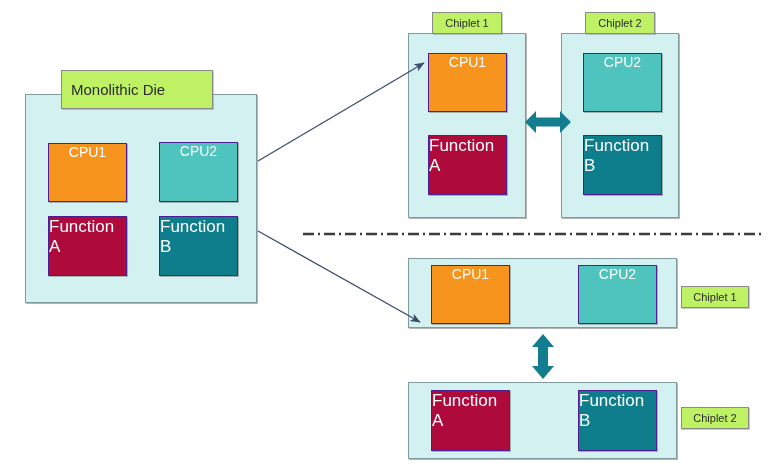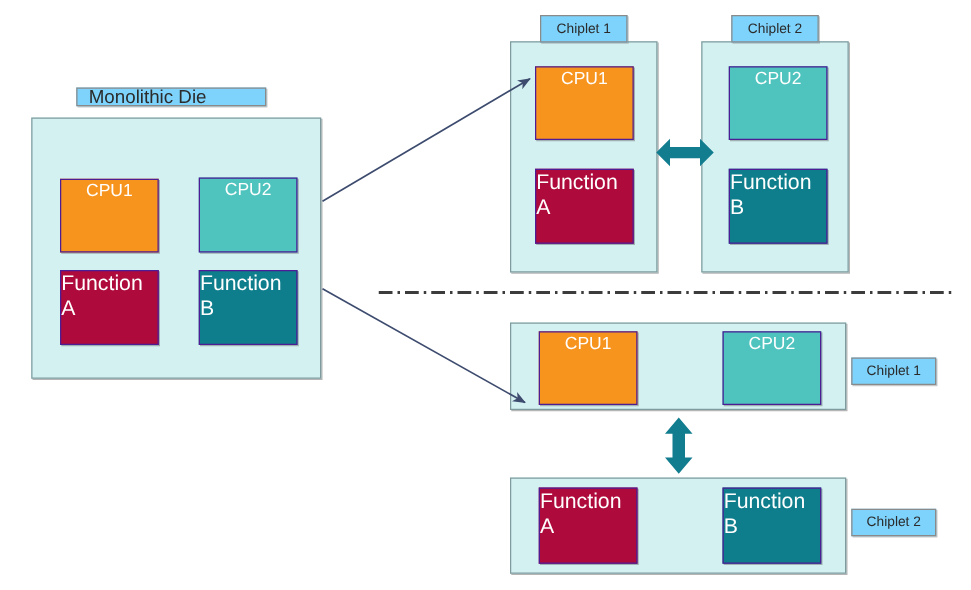--- a/index.html
+++ b/index.html
@@ -19,21 +19,21 @@
   }
   .die {
     position: absolute;
     background: #d4f1f2;
     border: 1px solid #7f9b9e;
     box-sizing: border-box;
     box-shadow: 1px 1px 0 0 rgba(90,90,90,0.45);
   }
   .caption {
     position: absolute;
-    background: #7dd3fc;
+    background: #bef264;
     border: 1px solid #8a8a8a;
     box-sizing: border-box;
     display: flex;
     align-items: center;
     justify-content: center;
     color: #2b2b2b;
     white-space: nowrap;
     box-shadow: 1px 1px 0 0 rgba(120,120,120,0.4);
   }
   .caption.big {
@@ -64,21 +64,21 @@
     pointer-events: none;
   }
 </style>
 </head>
 <body>
 
 <div id="canvas">
 
   <div class="die" style="left:25px; top:94px; width:232px; height:209px;"></div>
 
-  <div class="caption big" style="left:61px; top:70px; width:152px; height:15px;">
+  <div class="caption big" style="left:61px; top:70px; width:152px; height:39px;">
     <span>Monolithic Die</span>
   </div>
 
   <div class="blk cpu" style="left:48px; top:143px; width:79px; height:59px; background:#f7941e;">
     <span>CPU1</span>
   </div>
 
   <div class="blk cpu" style="left:159px; top:142px; width:79px; height:60px; background:#4fc3bd;">
     <span>CPU2</span>
   </div>

